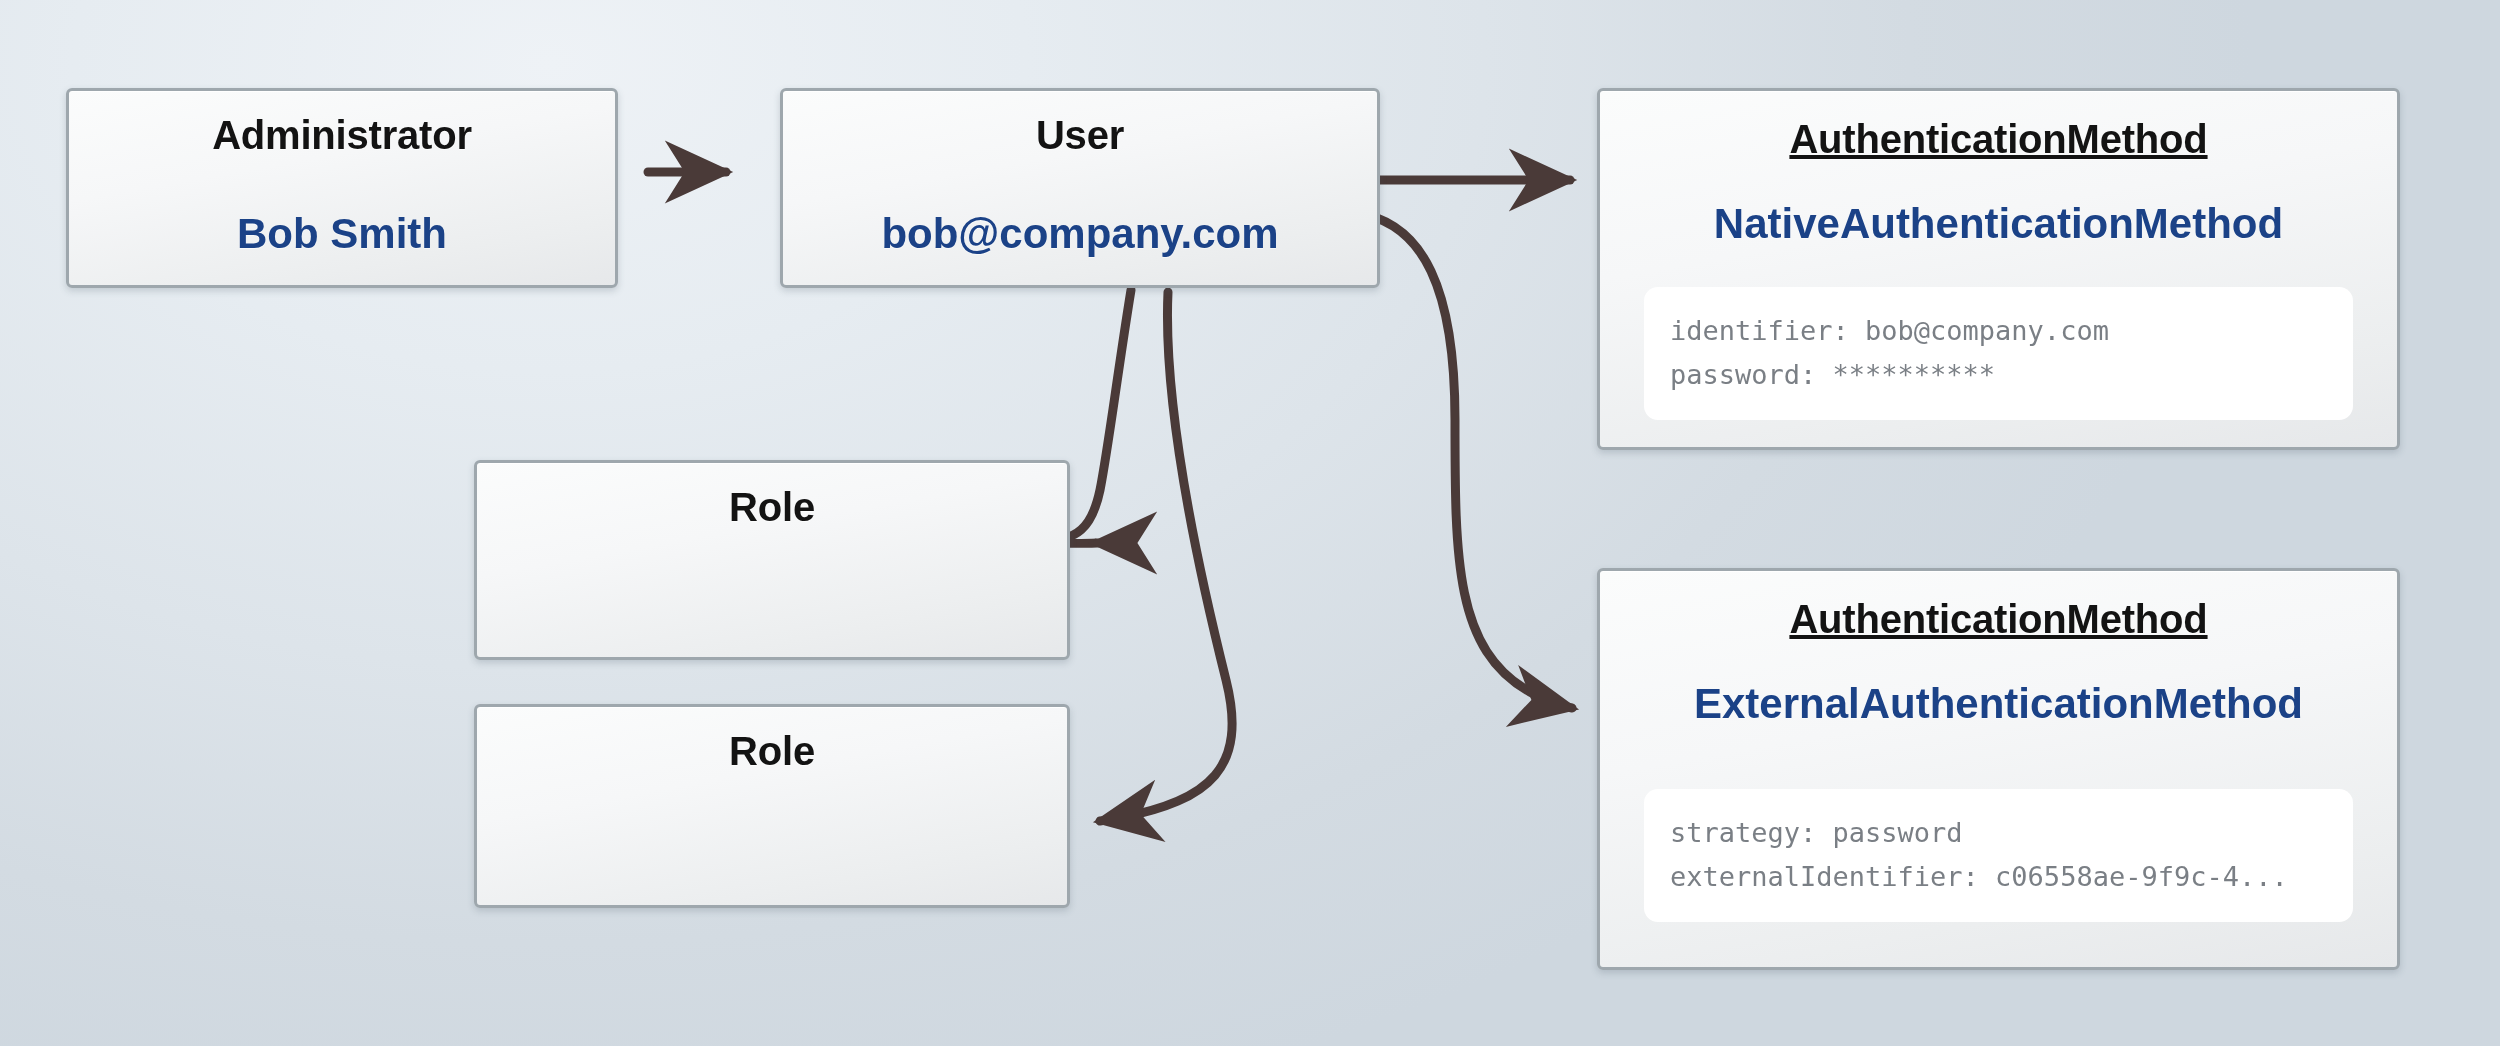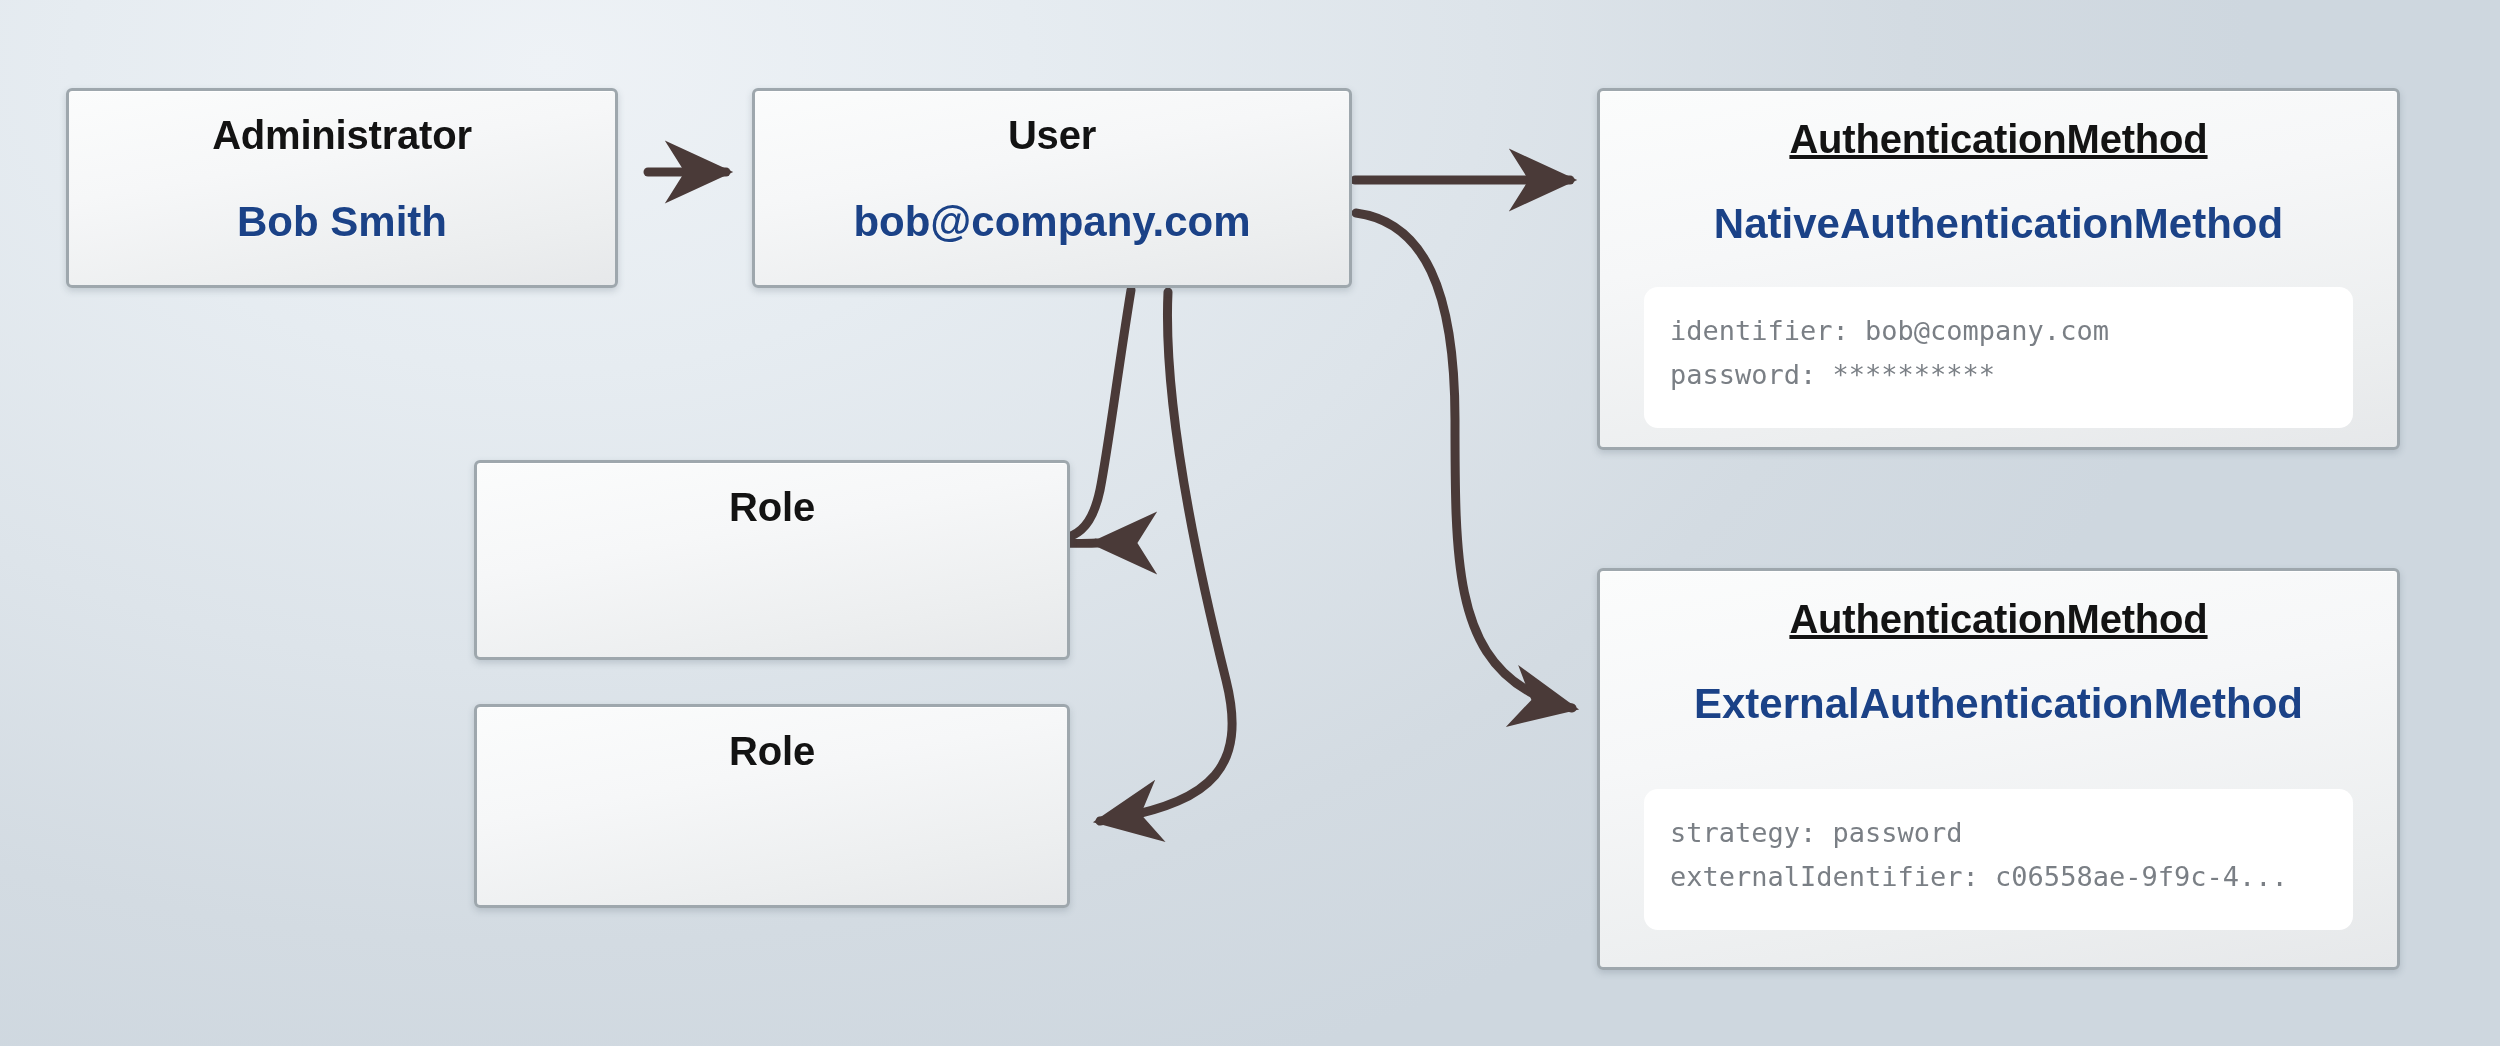--- a/index.html
+++ b/index.html
@@ -56,42 +56,42 @@
     font-weight: bold;
     color: #1b4287;
     text-align: center;
     white-space: nowrap;
     text-shadow: 0 1px 0 rgba(255,255,255,0.55);
   }
 
   
   .node.compact { justify-content: flex-start; }
   .node.compact .node-type  { margin-top: 22px; }
-  .node.compact .node-value { margin-top: 40px; }
+  .node.compact .node-value { margin-top: 52px; }
 
   
   .node.detailed .node-type  { margin-top: 26px; text-decoration: underline; }
   .node.detailed .node-value { margin-top: 38px; }
 
   .detail-panel {
     box-sizing: border-box;
     background: #ffffff;
     border-radius: 14px;
-    padding: 22px 26px 32px 26px;
+    padding: 22px 26px 24px 26px;
     font-family: "DejaVu Sans Mono", "Liberation Mono", monospace;
     font-size: 27px;
     line-height: 1.62;
     color: #7a7f85;
     white-space: nowrap;
     overflow: hidden;
   }
 
   
   #node-administrator { left: 66px;   top: 88px;  width: 552px; height: 200px; }
-  #node-user          { left: 752px;  top: 88px;  width: 600px; height: 200px; }
+  #node-user          { left: 780px;  top: 88px;  width: 600px; height: 200px; }
   #node-role-order    { left: 474px;  top: 460px; width: 596px; height: 200px; }
   #node-role-customer { left: 474px;  top: 704px; width: 596px; height: 204px; }
   #node-auth-native   { left: 1597px; top: 88px;  width: 803px; height: 362px; }
   #node-auth-external { left: 1597px; top: 568px; width: 803px; height: 402px; }
 
   #node-auth-native .detail-panel   { position: absolute; left: 44px; right: 44px; top: 196px; }
   #node-auth-external .detail-panel { position: absolute; left: 44px; right: 44px; top: 218px; }
 
   #edges {
     position: absolute;

